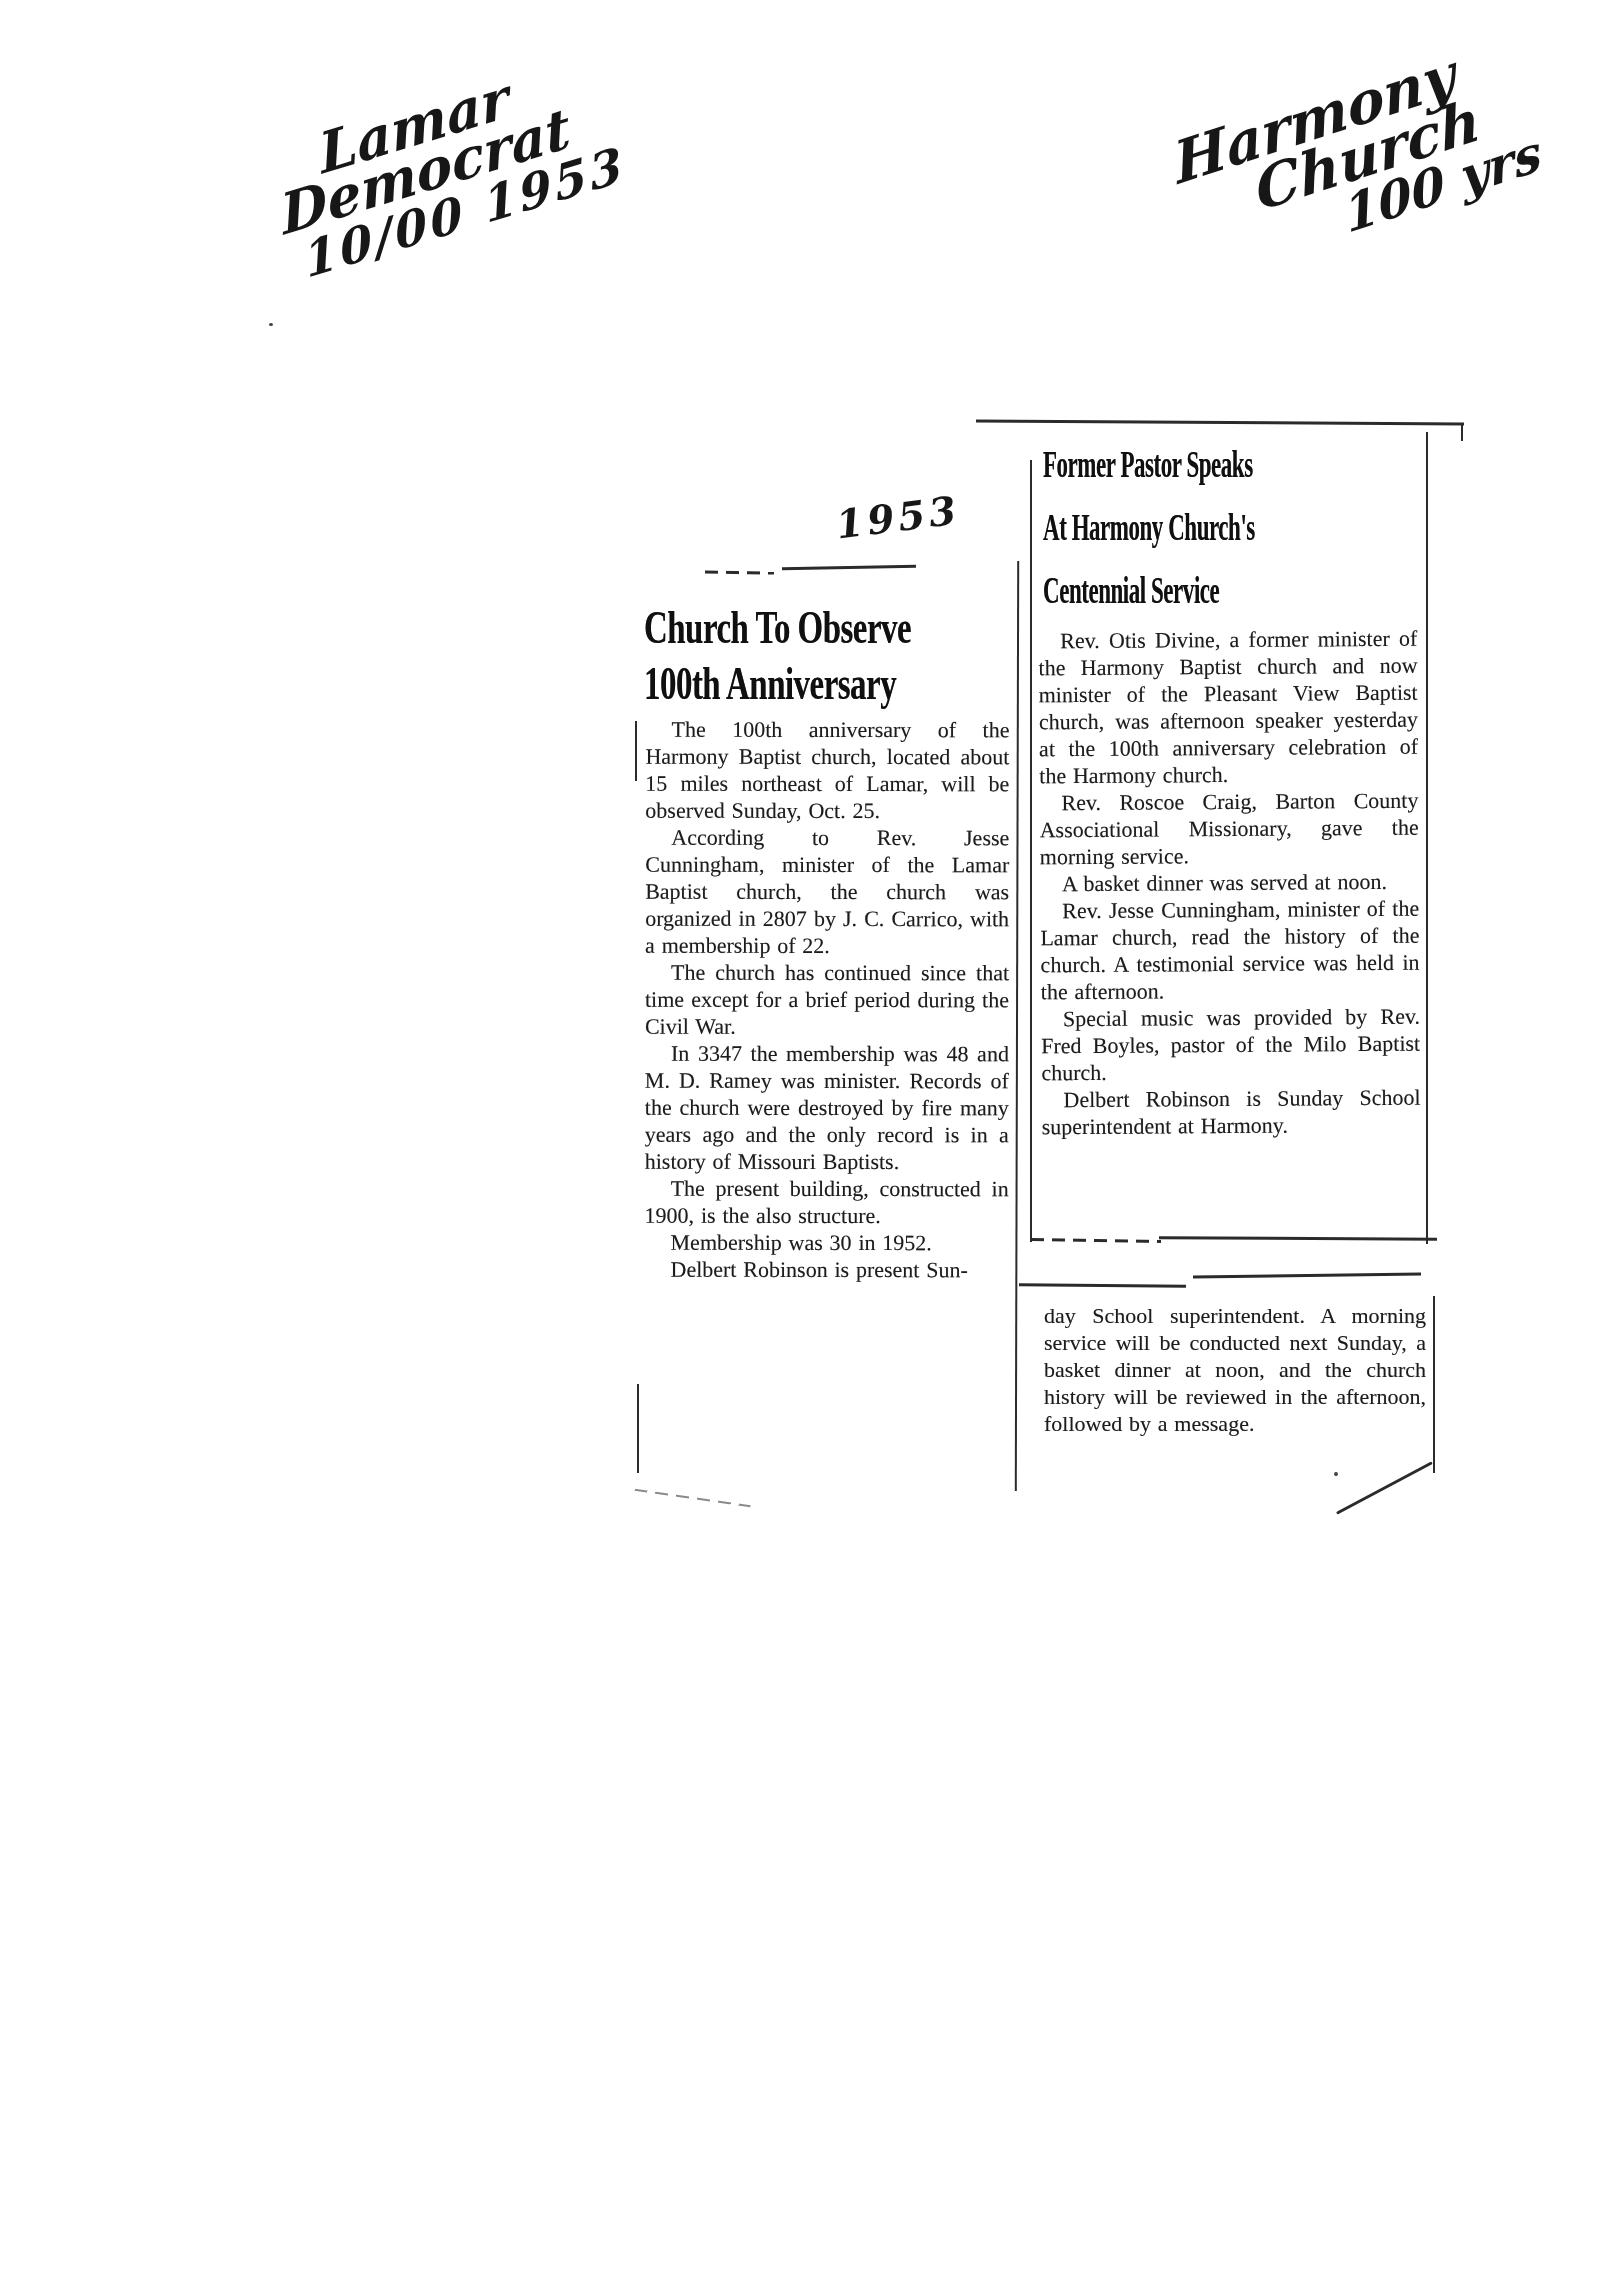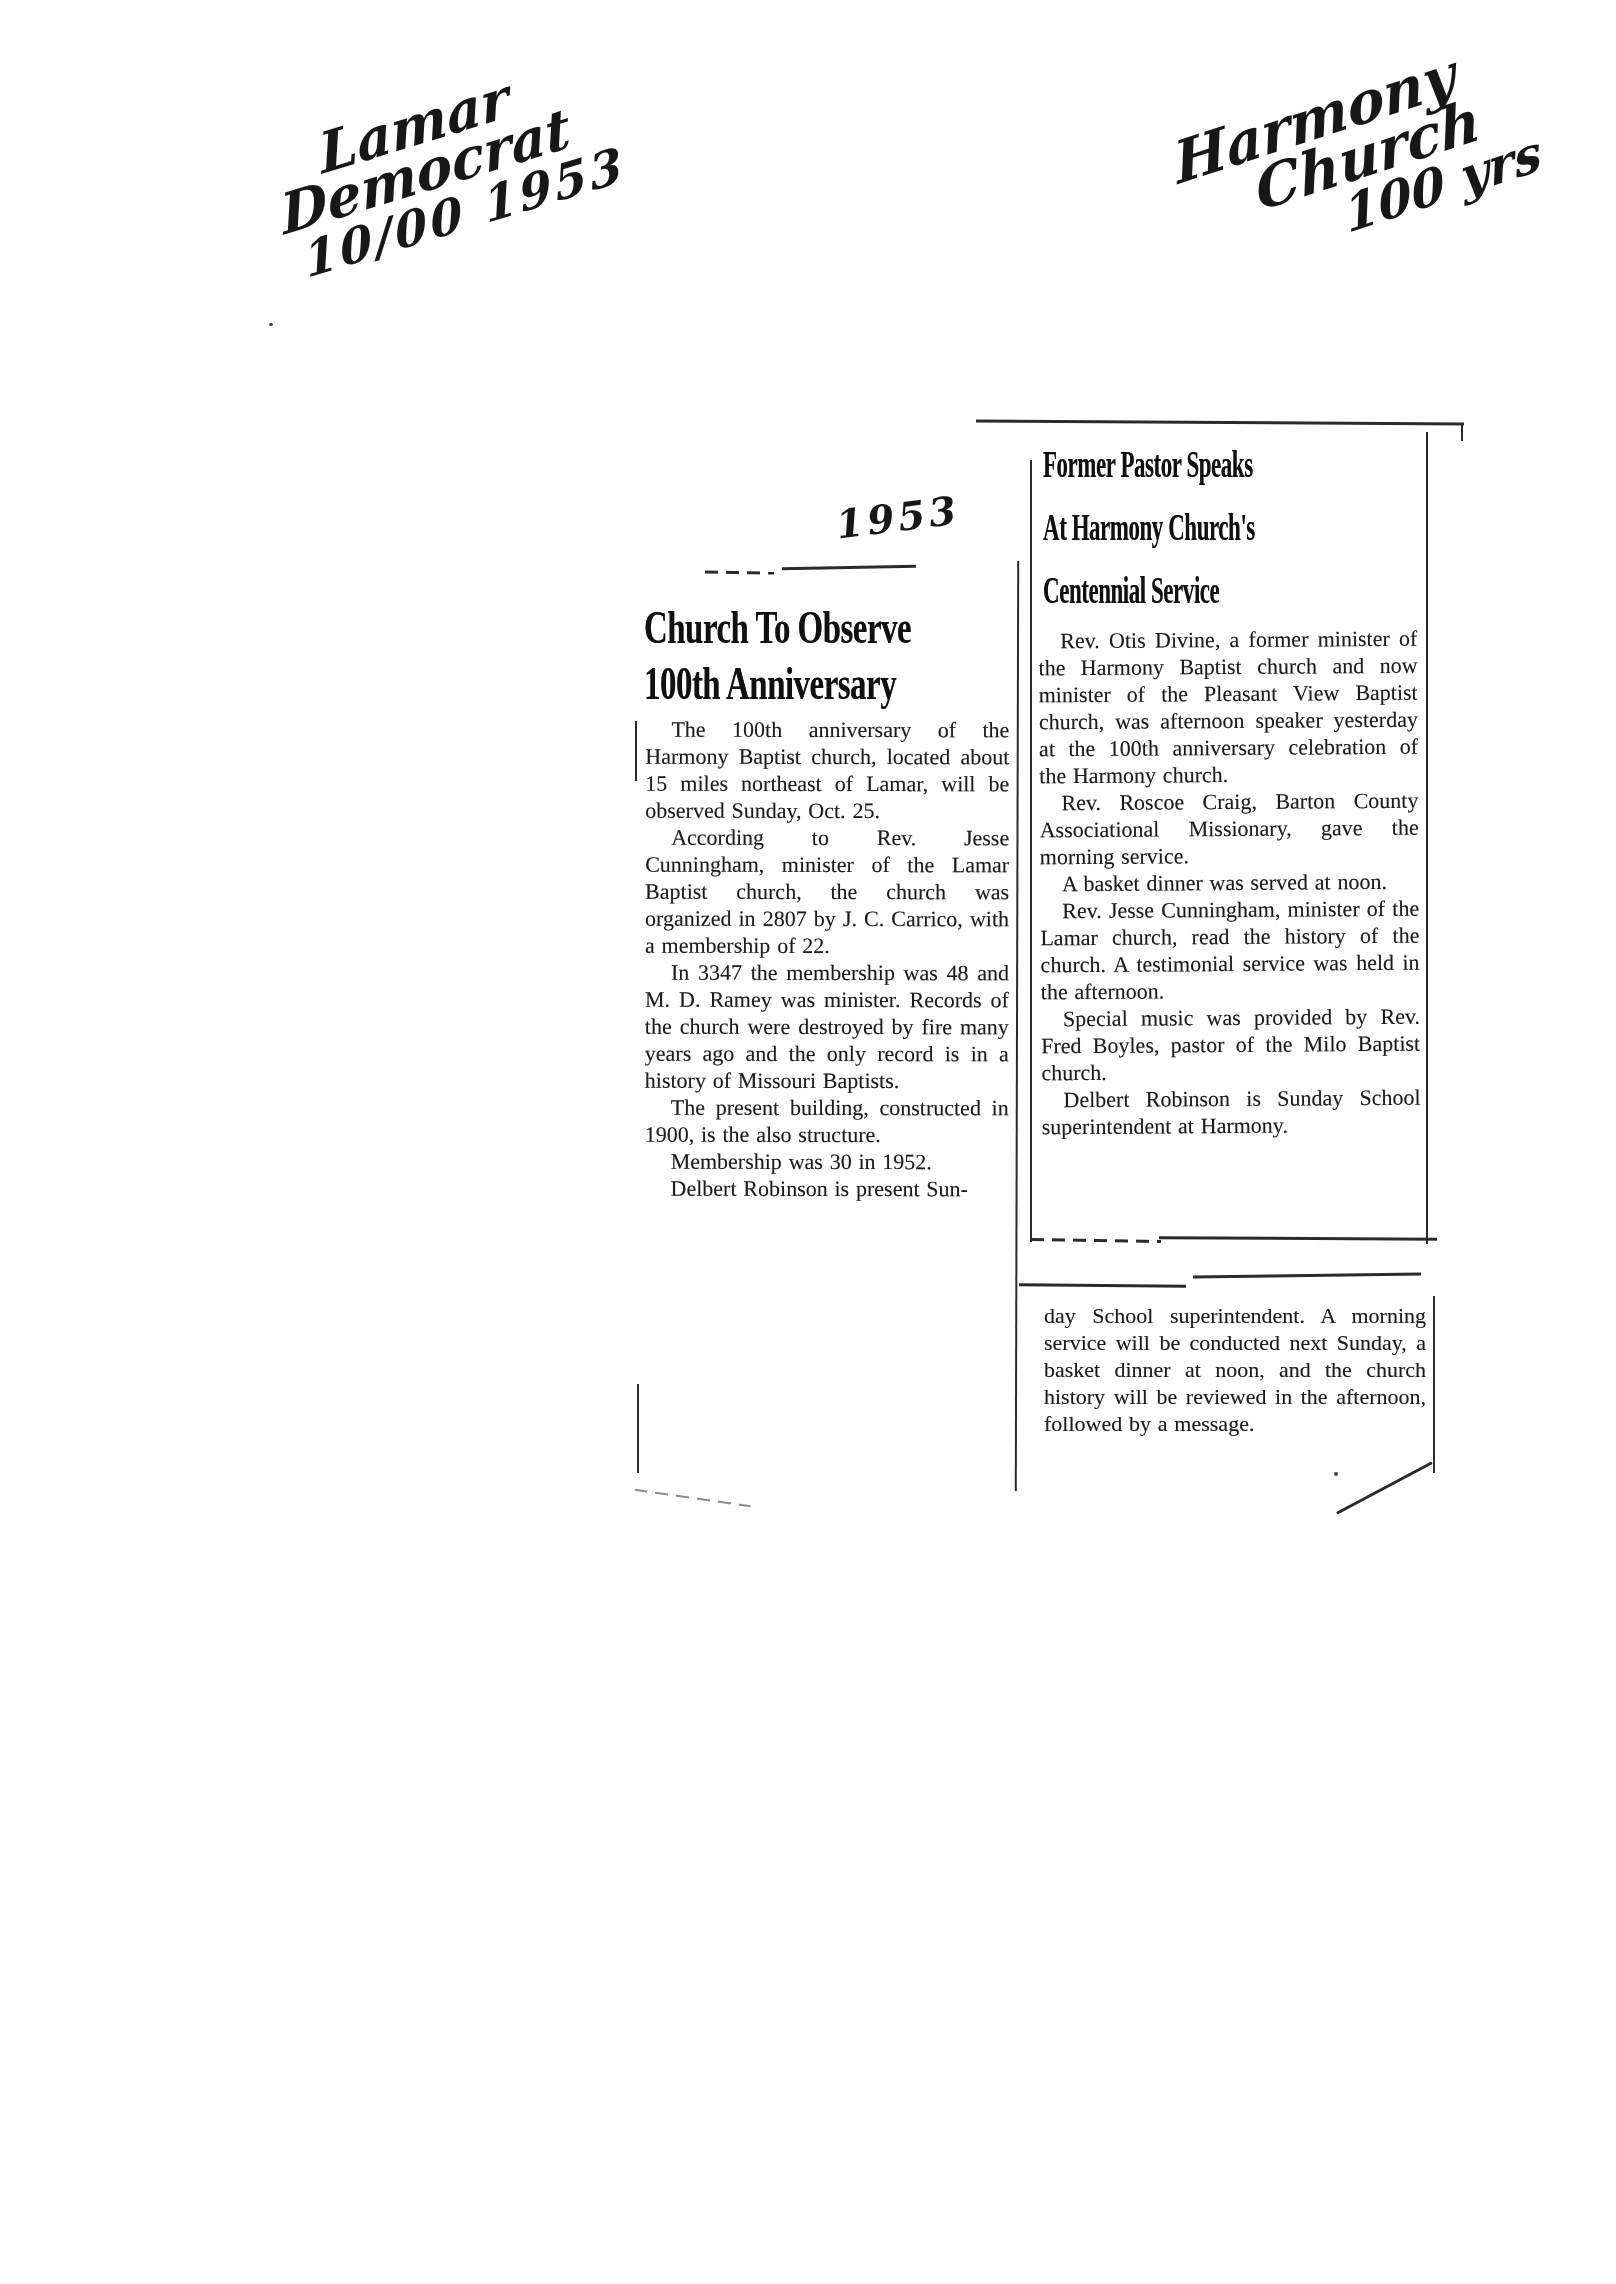--- a/index.html
+++ b/index.html
@@ -77,20 +77,21 @@
 <div class="rule h" style="left:782px;top:566px;width:134px;height:3.3px;transform:rotate(-1deg);"></div>
 
 <div class="headline headline-left">
   <span class="hl">Church To Observe</span>
   <span class="hl">100th Anniversary</span>
 </div>
 
 <div class="news-body left-body">
   <div class="para">The 100th anniversary of the Harmony Baptist church, located about 15 miles northeast of Lamar, will be observed Sunday, Oct. 25.</div>
   <div class="para">According to Rev. Jesse Cunningham, minister of the Lamar Baptist church, the church was organized in 2807 by J. C. Carrico, with a membership of 22.</div>
+  <div class="para">The church has continued since that time except for a brief period during the Civil War.</div>
   <div class="para">In 3347 the membership was 48 and M. D. Ramey was minister. Records of the church were destroyed by fire many years ago and the only record is in a history of Missouri Baptists.</div>
   <div class="para">The present building, constructed in 1900, is the also structure.</div>
   <div class="para">Membership was 30 in 1952.</div>
   <div class="para">Delbert Robinson is present Sun-</div>
 </div>
 
 <div class="rule v" style="left:635px;top:721px;height:60px;"></div>
 <div class="rule v" style="left:637px;top:1384px;height:89px;"></div>
 <div class="rule v" style="left:1016px;top:561px;height:930px;transform:rotate(0.15deg);"></div>
 

